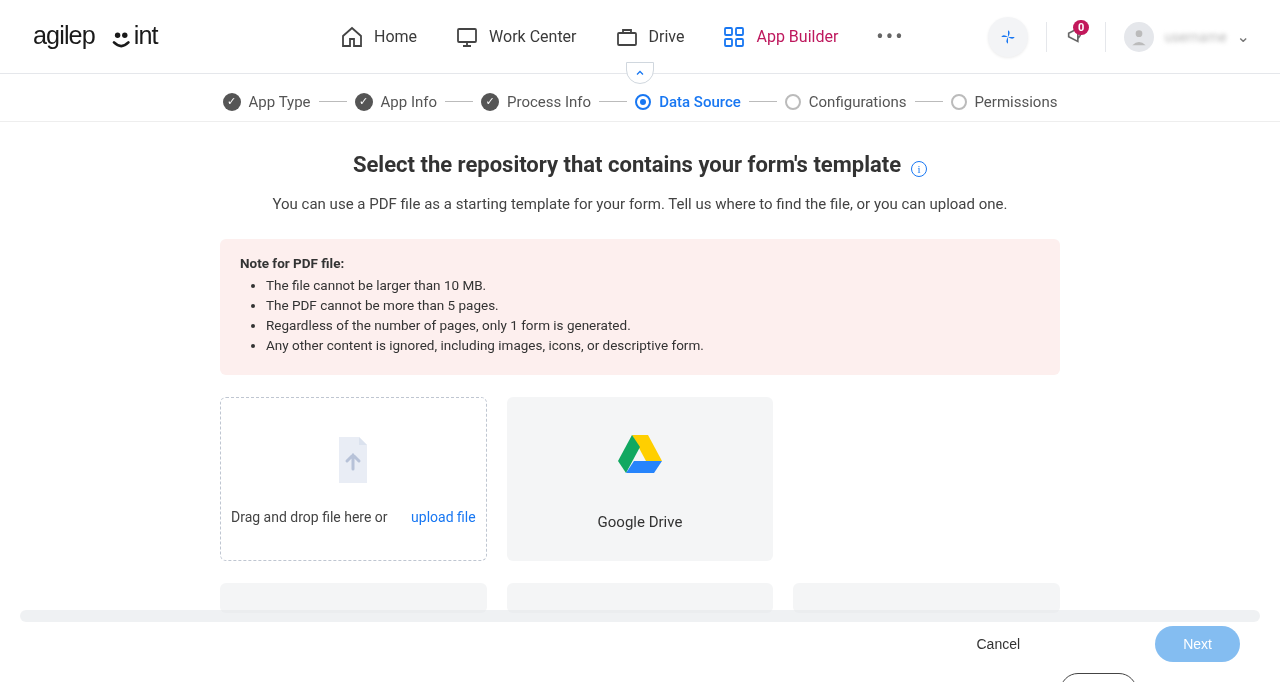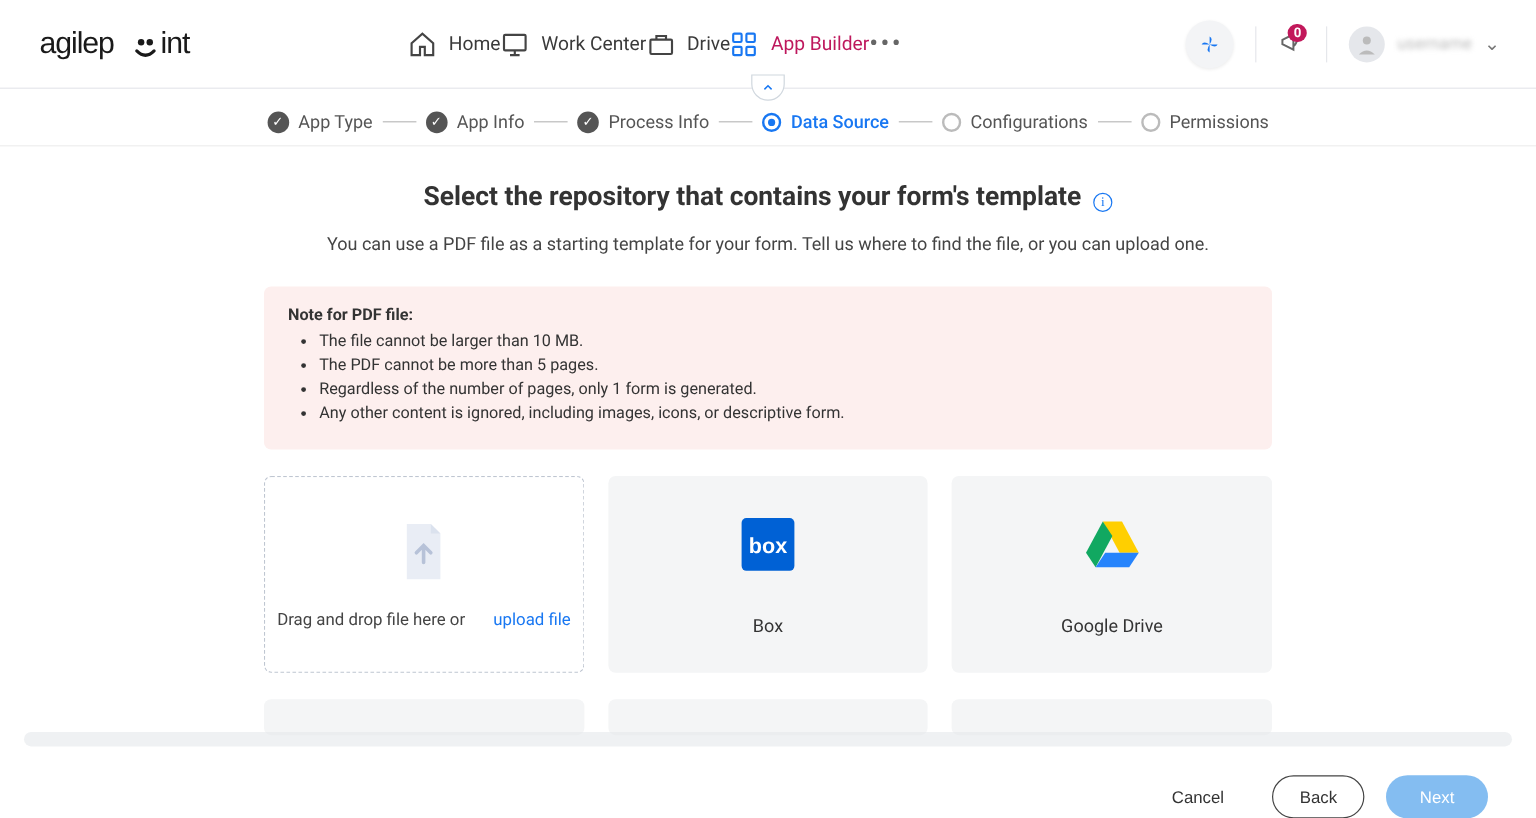--- a/index.html
+++ b/index.html
@@ -2,21 +2,21 @@
 <html><head>
 <meta charset="utf-8">
 <style>
   * { margin: 0; padding: 0; box-sizing: border-box; }
   body { font-family: -apple-system, BlinkMacSystemFont, "Segoe UI", Roboto, sans-serif; background: #fff; color: #333; width: 1280px; height: 682px; overflow: hidden; position: relative; }
 
   
   .topbar { display: flex; align-items: center; height: 74px; border-bottom: 1px solid #e5e7eb; padding: 0 30px; }
   .logo { display: flex; align-items: center; margin-right: 160px; }
   .logo svg { height: 36px; }
-  .nav { display: flex; align-items: center; }
+  .nav { display: flex; align-items: center; gap: 38px; }
   .nav-item { display: flex; align-items: center; gap: 10px; font-size: 16px; color: #3a3a3a; cursor: pointer; }
   .nav-item.active { color: #be185d; }
   .nav-item svg { width: 24px; height: 24px; }
   .more-dots { color: #666; }
   .topbar-right { margin-left: auto; display: flex; align-items: center; gap: 18px; }
   .icon-circle { width: 40px; height: 40px; border-radius: 50%; background: #f3f4f6; display: flex; align-items: center; justify-content: center; position: relative; }
   .badge { position: absolute; top: -4px; right: -2px; background: #c2185b; color: #fff; font-size: 11px; font-weight: 700; border-radius: 10px; padding: 1px 5px; }
   .v-divider { width: 1px; height: 30px; background: #e5e7eb; }
   .user { display: flex; align-items: center; gap: 10px; }
   .avatar { width: 30px; height: 30px; border-radius: 50%; background: #e5e7eb; display: flex; align-items: center; justify-content: center; }
@@ -58,21 +58,21 @@
 
   .second-row { margin-top: 22px; display: grid; grid-template-columns: repeat(3, 1fr); gap: 20px; }
   .stub-card { background: #f4f5f6; border-radius: 6px; height: 30px; }
 
   
   .hscroll { position: absolute; left: 20px; bottom: 60px; right: 20px; height: 12px; background: #e5e7eb; border-radius: 8px; opacity: 0.6; }
   .content-wrapper::-webkit-scrollbar { width: 10px; }
   .content-wrapper::-webkit-scrollbar-thumb { background: #c5c9ce; border-radius: 6px; }
 
   
-  .footer { position: absolute; bottom: 0; left: 0; right: 0; height: 56px; background: #fff; display: flex; align-items: flex-end; justify-content: flex-end; gap: 18px; padding: 0 40px; }
+  .footer { position: absolute; bottom: 0; left: 0; right: 0; height: 56px; background: #fff; display: flex; align-items: flex-start; justify-content: flex-end; gap: 18px; padding: 0 40px; }
   .btn { height: 36px; padding: 0 22px; border-radius: 18px; font-size: 14px; cursor: pointer; display: inline-flex; align-items: center; justify-content: center; }
   .btn-cancel { background: transparent; border: none; color: #333; }
   .btn-back { background: #fff; border: 1.5px solid #444; color: #333; margin-top: 47px; }
   .btn-next { background: #84bdf1; border: none; color: #fff; padding: 0 28px; }
 </style>
 </head>
 <body>
 
 <div class="topbar">
   <div class="logo">
@@ -216,29 +216,20 @@
             <path d="M26 2 V10 H34" fill="#dbe2ee"></path>
             <path d="M20 34 V20 M14 26 L20 20 L26 26" fill="none" stroke="#b7c2d8" stroke-width="3" stroke-linecap="round"></path>
           </svg>
         </div>
         <div class="upload-text">
           <span>Drag and drop file here or </span>
           <span class="upload-link">upload file</span>
         </div>
       </div>
 
-      <div class="card">
-        <div class="card-icon">
-          <svg width="48" height="48" viewBox="0 0 48 48">
-              <rect x="2" y="2" width="44" height="44" rx="4" fill="#0061d5"></rect>
-              <text x="24" y="31" font-family="Arial" font-size="18" font-weight="700" fill="#fff" text-anchor="middle">box</text>
-            </svg>
-        </div>
-        <div class="card-label">Box</div>
-      </div>
 
       <div class="card">
         <div class="card-icon">
           <svg width="48" height="42" viewBox="0 0 48 42">
             <path d="M16 2 L32 2 L46 28 L30 28 Z" fill="#ffcf00"></path>
             <path d="M16 2 L2 28 L10 40 L24 14 Z" fill="#11a861"></path>
             <path d="M46 28 L38 40 L10 40 L18 28 Z" fill="#2684fc"></path>
             <path d="M30 28 L24 14 L18 28 Z" fill="#e94335" opacity="0"></path>
           </svg>
         </div>

